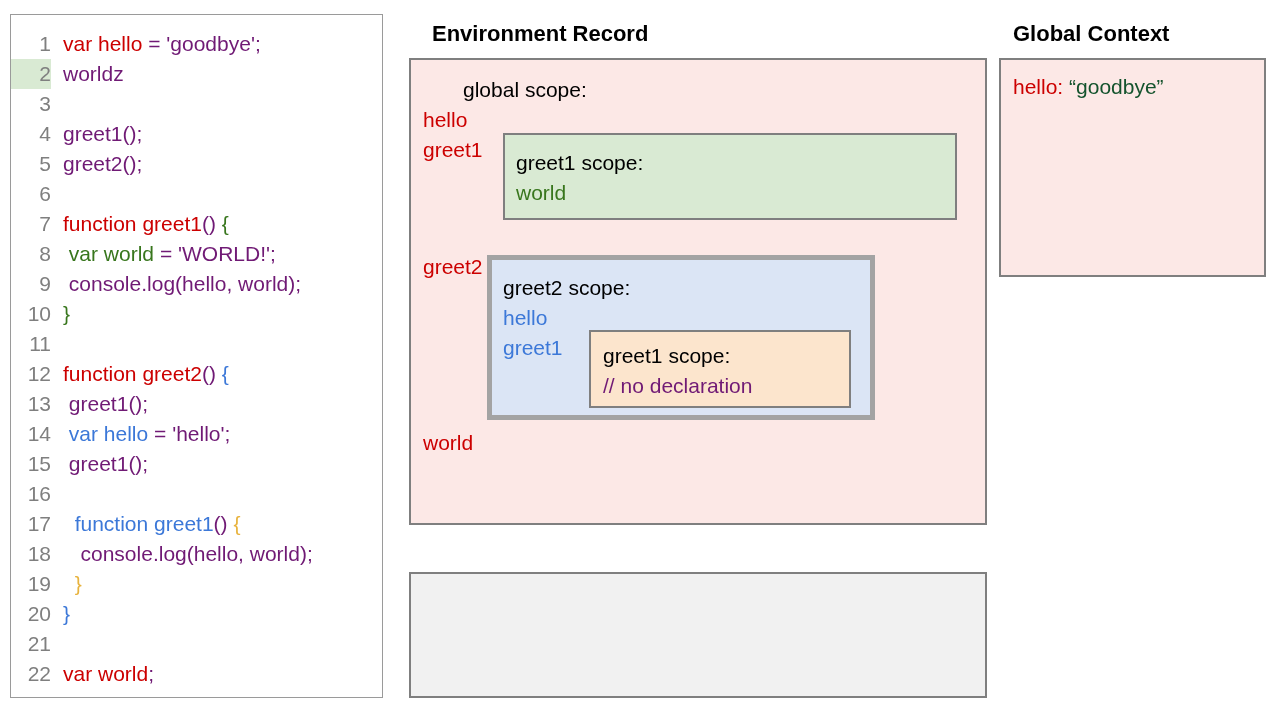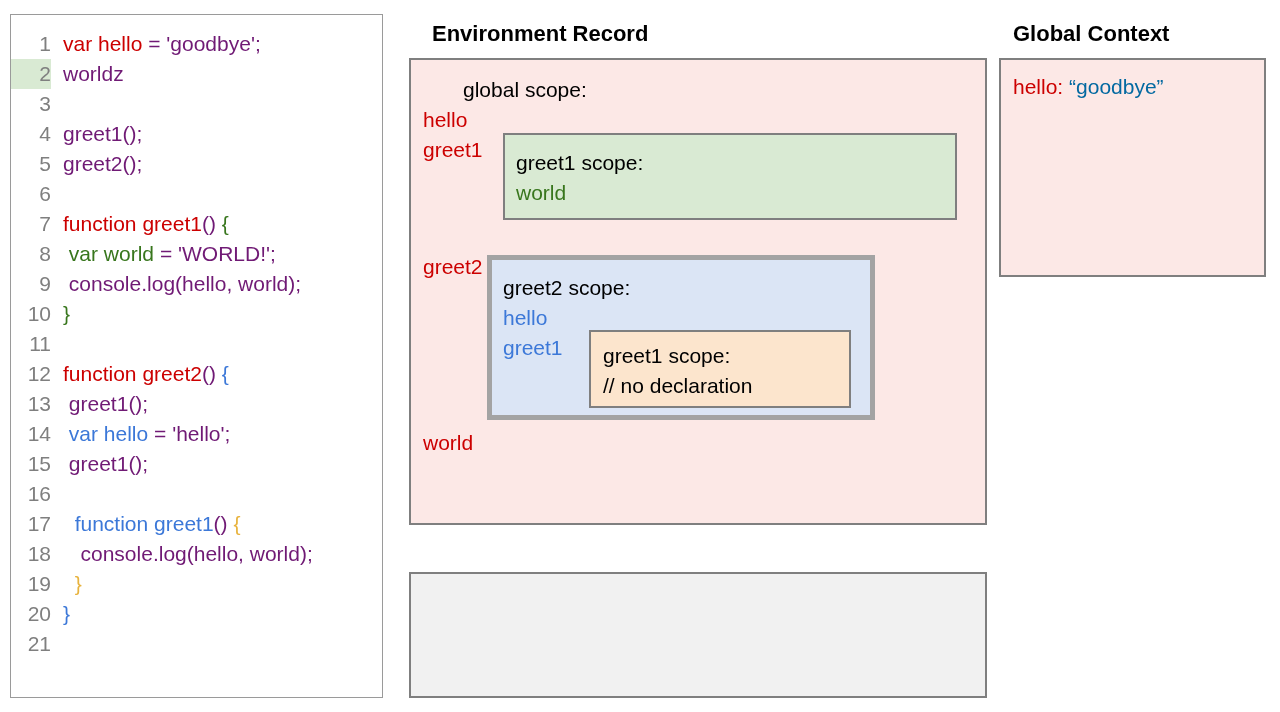--- a/index.html
+++ b/index.html
@@ -189,21 +189,21 @@
   #greet1-nested-head {
     position: absolute;
     left: 12px;
     top: 9px;
     color: #000000;
   }
   #greet1-nested-note {
     position: absolute;
     left: 12px;
     top: 39px;
-    color: #000000;
+    color: #701a75;
   }
 
   
   #global-context-box {
     position: absolute;
     left: 999px;
     top: 58px;
     width: 267px;
     height: 219px;
     background: #fce8e6;
@@ -211,21 +211,21 @@
     box-sizing: border-box;
   }
   #gc-entry {
     position: absolute;
     left: 12px;
     top: 15px;
     font-size: 21px;
     white-space: nowrap;
   }
   #gc-entry .gc-key { color: #cc0000; }
-  #gc-entry .gc-val { color: #0369a1; }
+  #gc-entry .gc-val { color: #14532d; }
 
   
   #console-box {
     position: absolute;
     left: 409px;
     top: 572px;
     width: 578px;
     height: 126px;
     background: #f1f1f1;
     border: 2px solid #7f7f7f;
@@ -251,20 +251,21 @@
       <div class="code-line"><span class="ln">12</span><span class="code-text"><span class="t-red">function greet2</span><span class="t-black">() </span><span class="t-blue">{</span></span></div>
       <div class="code-line"><span class="ln">13</span><span class="code-text"><span class="t-black"> greet1();</span></span></div>
       <div class="code-line"><span class="ln">14</span><span class="code-text"><span class="t-black"> </span><span class="t-blue">var hello</span><span class="t-black"> = 'hello';</span></span></div>
       <div class="code-line"><span class="ln">15</span><span class="code-text"><span class="t-black"> greet1();</span></span></div>
       <div class="code-line"><span class="ln">16</span><span class="code-text"><span class="t-black"></span></span></div>
       <div class="code-line"><span class="ln">17</span><span class="code-text"><span class="t-black">  </span><span class="t-blue">function greet1</span><span class="t-black">() </span><span class="t-orange">{</span></span></div>
       <div class="code-line"><span class="ln">18</span><span class="code-text"><span class="t-black">   console.log(hello, world);</span></span></div>
       <div class="code-line"><span class="ln">19</span><span class="code-text"><span class="t-black">  </span><span class="t-orange">}</span></span></div>
       <div class="code-line"><span class="ln">20</span><span class="code-text"><span class="t-blue">}</span></span></div>
       <div class="code-line"><span class="ln">21</span><span class="code-text"><span class="t-black"></span></span></div>
+      <div class="code-line"><span class="ln">22</span><span class="code-text"><span class="t-red">var world</span><span class="t-black">;</span></span></div>
     </div>
 </div>
 
 <div class="section-title" id="er-title">Environment Record</div>
 
 <div id="env-record-box">
   <div class="scope-label" id="global-scope-head">global scope:</div>
 
   <div class="scope-label" id="global-var-hello">hello</div>
 

